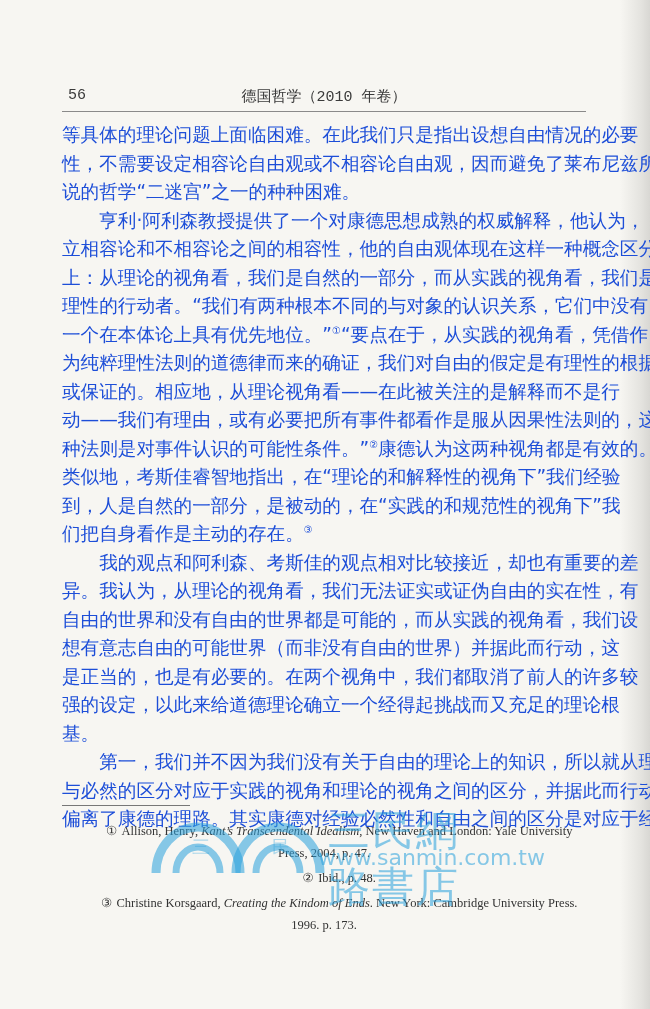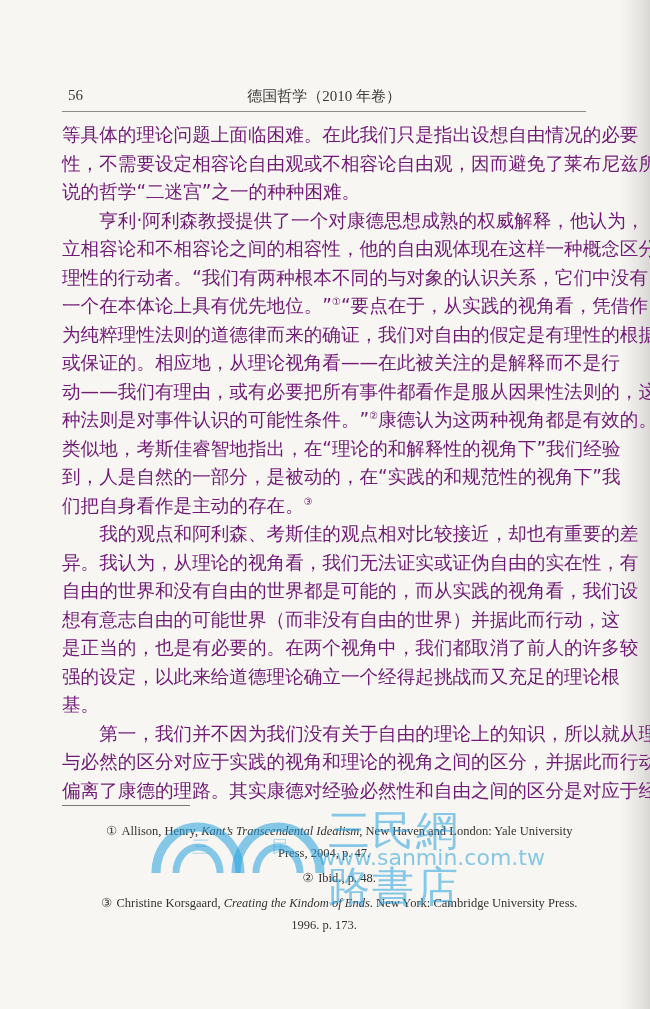--- a/index.html
+++ b/index.html
@@ -8,30 +8,30 @@
     background:#f7f6f2;
     font-family:"DejaVu Serif","Liberation Serif",serif;
     color:#2a2a2a;
   }
   .page-shade {
     position:absolute; top:0; right:0; width:30px; height:1009px;
     background:linear-gradient(to right, rgba(247,246,242,0) 0%, #e4e3df 70%, #d8d7d3 100%);
   }
   .header {
     position:absolute; top:86px; left:62px; width:524px; height:22px;
-    font-family:Liberation Serif, serif; font-size:15px; color:#3a3a3a;
+    font-family:Liberation Mono, monospace; font-size:15px; color:#3a3a3a;
   }
   .header .page-num { position:absolute; left:6px; top:1px; }
   .header .running-title { position:absolute; left:0; right:0; text-align:center; top:1px; }
   .header-rule {
     position:absolute; top:111px; left:62px; width:524px; height:1px; background:#8a8a8a;
   }
   .body-text {
     position:absolute; top:121px; left:62px; width:524px;
-    font-size:18.6px; line-height:28.5px; color:#701a75;
+    font-size:18.6px; line-height:28.5px; color:#1d4ed8;
     text-align:justify; text-justify:inter-character;
     font-family:"DejaVu Sans","Liberation Sans",sans-serif;
   }
   .body-text p { margin:0; }
   .line { display:block; white-space:nowrap; text-align-last:justify; text-align:justify; }
   .line.last { text-align-last:left; }
   sup.fn { font-size:10px; vertical-align:7px; line-height:0; }
   .fn-rule {
     position:absolute; top:805px; left:62px; width:128px; height:1px; background:#777;
   }
@@ -74,20 +74,21 @@
 
   <p>
     <span class="line">等具体的理论问题上面临困难。在此我们只是指出设想自由情况的必要</span>
     <span class="line">性，不需要设定相容论自由观或不相容论自由观，因而避免了莱布尼兹所</span>
     <span class="line last">说的哲学“二迷宫”之一的种种困难。</span>
   </p>
 
   <p>
     <span class="line" style="padding-left:2em">亨利·阿利森教授提供了一个对康德思想成熟的权威解释，他认为，</span>
     <span class="line">立相容论和不相容论之间的相容性，他的自由观体现在这样一种概念区分</span>
+    <span class="line">上：从理论的视角看，我们是自然的一部分，而从实践的视角看，我们是</span>
     <span class="line">理性的行动者。“我们有两种根本不同的与对象的认识关系，它们中没有</span>
     <span class="line"><span>一个在本体论上具有优先地位。”</span><sup class="fn">①</sup><span>“要点在于，从实践的视角看，凭借作</span></span>
     <span class="line">为纯粹理性法则的道德律而来的确证，我们对自由的假定是有理性的根据</span>
     <span class="line">或保证的。相应地，从理论视角看——在此被关注的是解释而不是行</span>
     <span class="line">动——我们有理由，或有必要把所有事件都看作是服从因果性法则的，这</span>
     <span class="line"><span>种法则是对事件认识的可能性条件。”</span><sup class="fn">②</sup><span>康德认为这两种视角都是有效的。</span></span>
     <span class="line">类似地，考斯佳睿智地指出，在“理论的和解释性的视角下”我们经验</span>
     <span class="line">到，人是自然的一部分，是被动的，在“实践的和规范性的视角下”我</span>
     <span class="line last"><span>们把自身看作是主动的存在。</span><sup class="fn">③</sup></span>
   </p>

